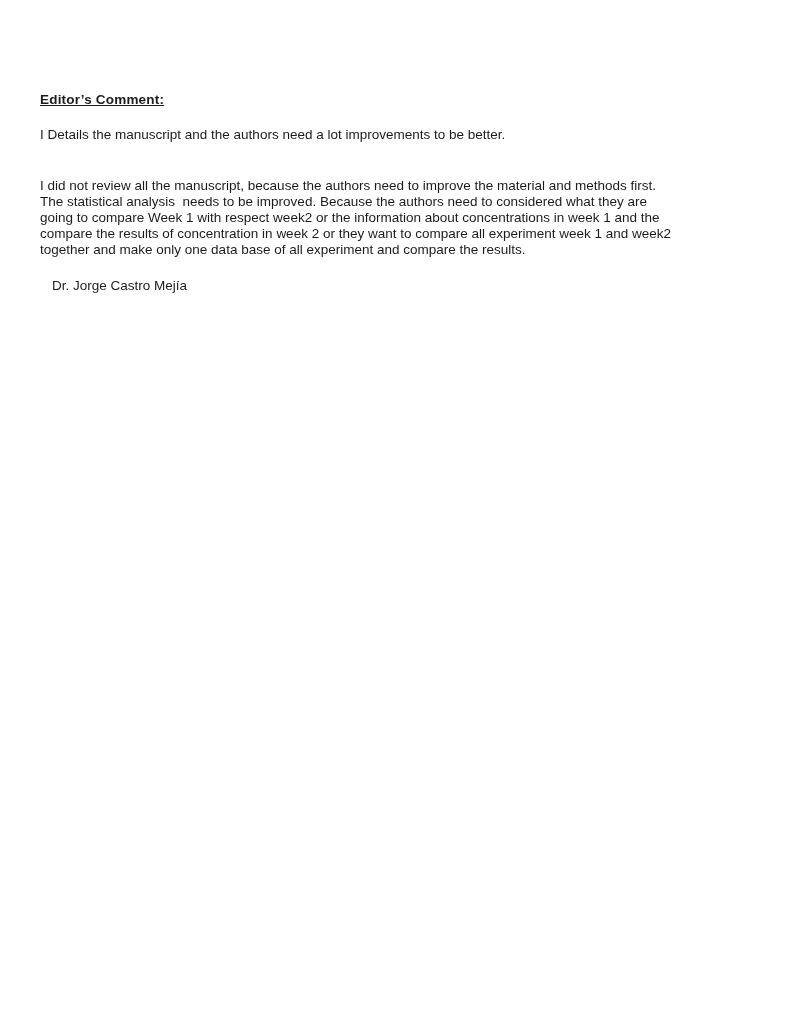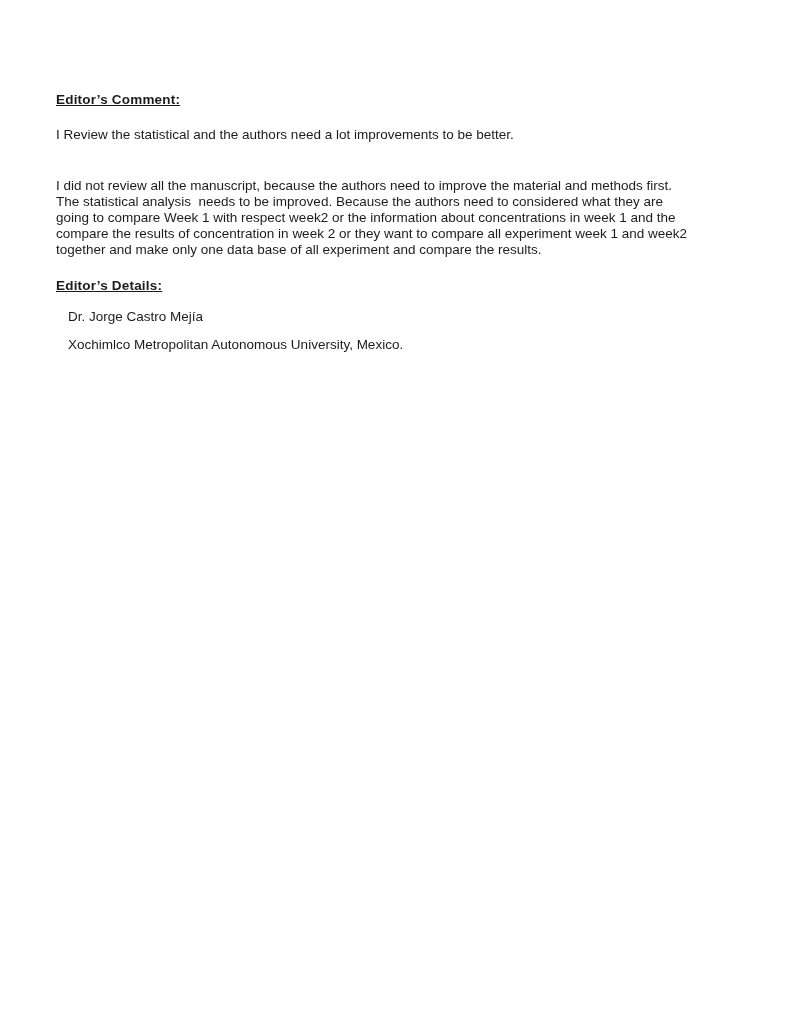--- a/index.html
+++ b/index.html
@@ -10,21 +10,21 @@
   body {
     width: 791px;
     height: 1024px;
     overflow: hidden;
   }
   .page {
     box-sizing: border-box;
     width: 791px;
     height: 1024px;
     background: #ffffff;
-    padding: 92px 46px 0 56px;
+    padding: 92px 46px 0 40px;
     color: #1c1c1c;
     font-family: "Liberation Sans", sans-serif;
     font-size: 13.5px;
     line-height: 16px;
   }
   .section-heading {
     font-size: 13.5px;
     font-weight: 700;
     text-decoration: underline;
     margin: 0 0 19px 0;
@@ -46,31 +46,29 @@
   }
 </style>
 </head>
 <body>
 
 <div class="page">
 
   <section>
     <h2 class="section-heading">Editor’s Comment:</h2>
 
-    <p class="para">I Review the statistical and the authors need a lot improvements to be better.</p>
+    <p class="para">I Details the manuscript and the authors need a lot improvements to be better.</p>
 
 
     <p class="para last-comment">I did not review all the manuscript, because the authors need to improve the material and methods first.
 The statistical analysis  needs to be improved. Because the authors need to considered what they are
 going to compare Week 1 with respect week2 or the information about concentrations in week 1 and the
 compare the results of concentration in week 2 or they want to compare all experiment week 1 and week2
 together and make only one data base of all experiment and compare the results.</p>
   </section>
 
   <section>
-    <h2 class="section-heading details-heading">Editor’s Details:</h2>
 
     <p class="detail-line">Dr. Jorge Castro Mejía</p>
 
-    <p class="detail-line">Xochimlco Metropolitan Autonomous University, Mexico.</p>
   </section>
 
 </div>
 
 </body></html>

